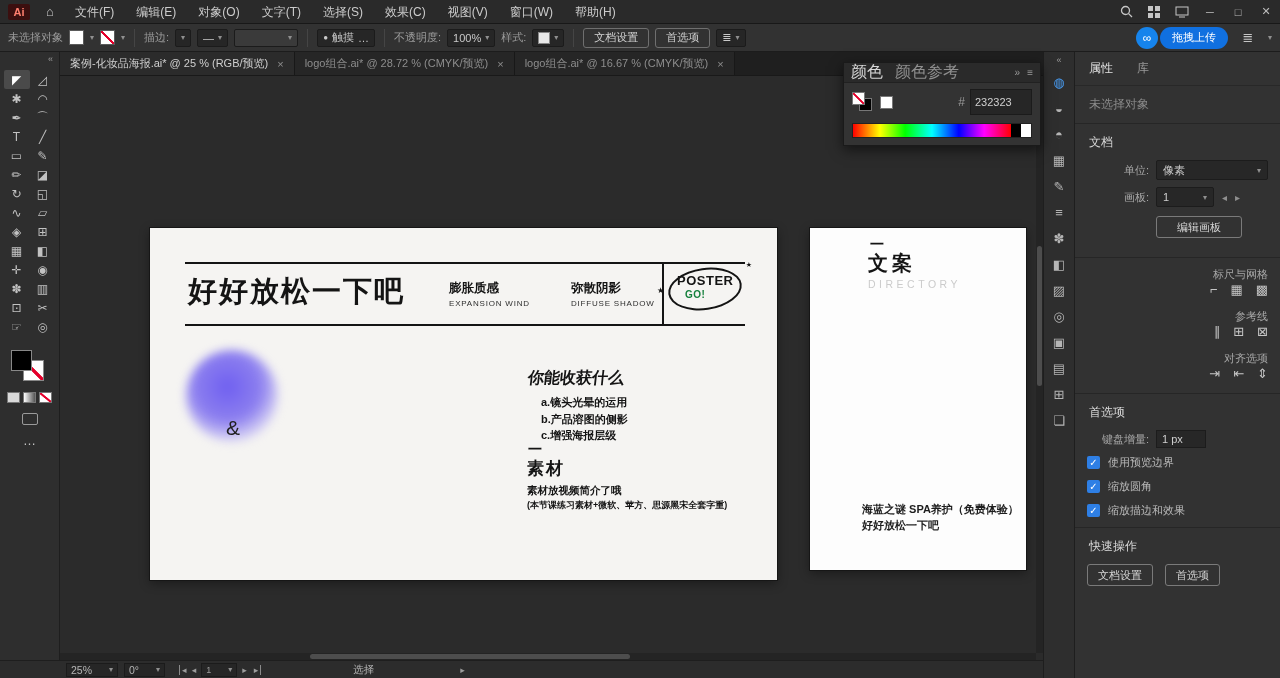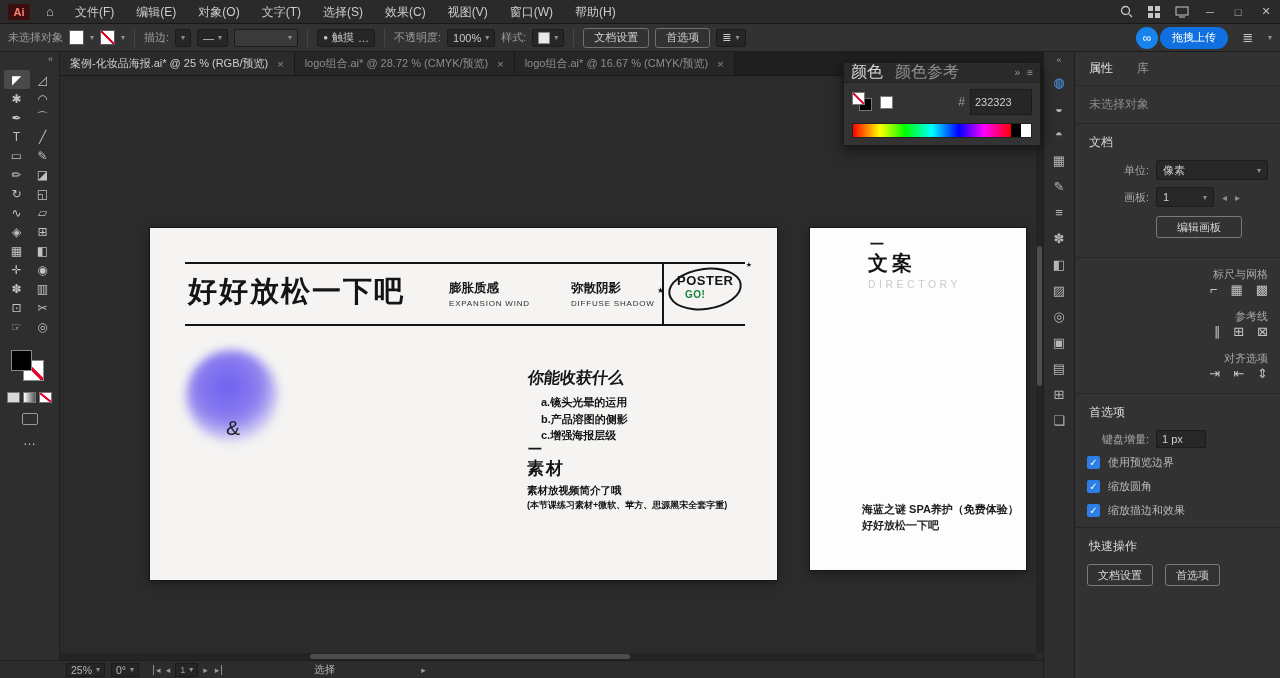--- a/index.html
+++ b/index.html
@@ -142,21 +142,21 @@
 .icon-row{display:flex;align-items:flex-end;margin-bottom:12px;flex-direction:column;}
 .icon-row .lbl2{color:#a8a8a8;}
 .icon-row .icons{margin-left:auto;display:flex;gap:13px;color:#c6c6c6;font-size:13px;}
 .kbox{width:50px;height:18px;background:#272727;border:1px solid #1c1c1c;display:inline-flex;align-items:center;padding:0 5px;color:#cfcfcf;}
 .chk-row{display:flex;align-items:center;gap:8px;margin-bottom:9px;}
 .chk{width:13px;height:13px;background:#2e7fe5;border-radius:2px;color:#fff;font-size:10px;display:flex;align-items:center;justify-content:center;}
 .quick{display:flex;gap:12px;margin-top:6px;}
 
 
 .statusbar{position:absolute;left:60px;right:237px;bottom:0;height:18px;background:#2c2c2c;border-top:1px solid #1e1e1e;display:flex;align-items:center;font-size:10.5px;color:#b5b5b5;padding:0 6px;gap:6px;z-index:35;}
-.sb-box{display:inline-flex;align-items:center;gap:4px;padding:0 4px;height:14px;background:#262626;border:1px solid #1b1b1b;}
+.sb-box{display:inline-flex;align-items:center;gap:17px;padding:0 4px;height:14px;background:#262626;border:1px solid #1b1b1b;}
 .sb-nav{display:inline-flex;align-items:center;gap:5px;margin-left:8px;color:#9d9d9d;font-size:9px;}
 .nav-end{border-left:1px solid #8a8a8a;padding-left:2px;}
 .nav-end.r{border-left:none;border-right:1px solid #8a8a8a;padding-right:2px;}
 .sb-tool{margin-left:86px;color:#b5b5b5;}
 .sb-arrow{margin-left:80px;color:#9d9d9d;font-size:9px;}
 .statusbar-left-fill{position:absolute;left:0;right:237px;bottom:0;height:18px;background:#2c2c2c;border-top:1px solid #1e1e1e;z-index:30;}
 </style>
 </head>
 <body>
 

